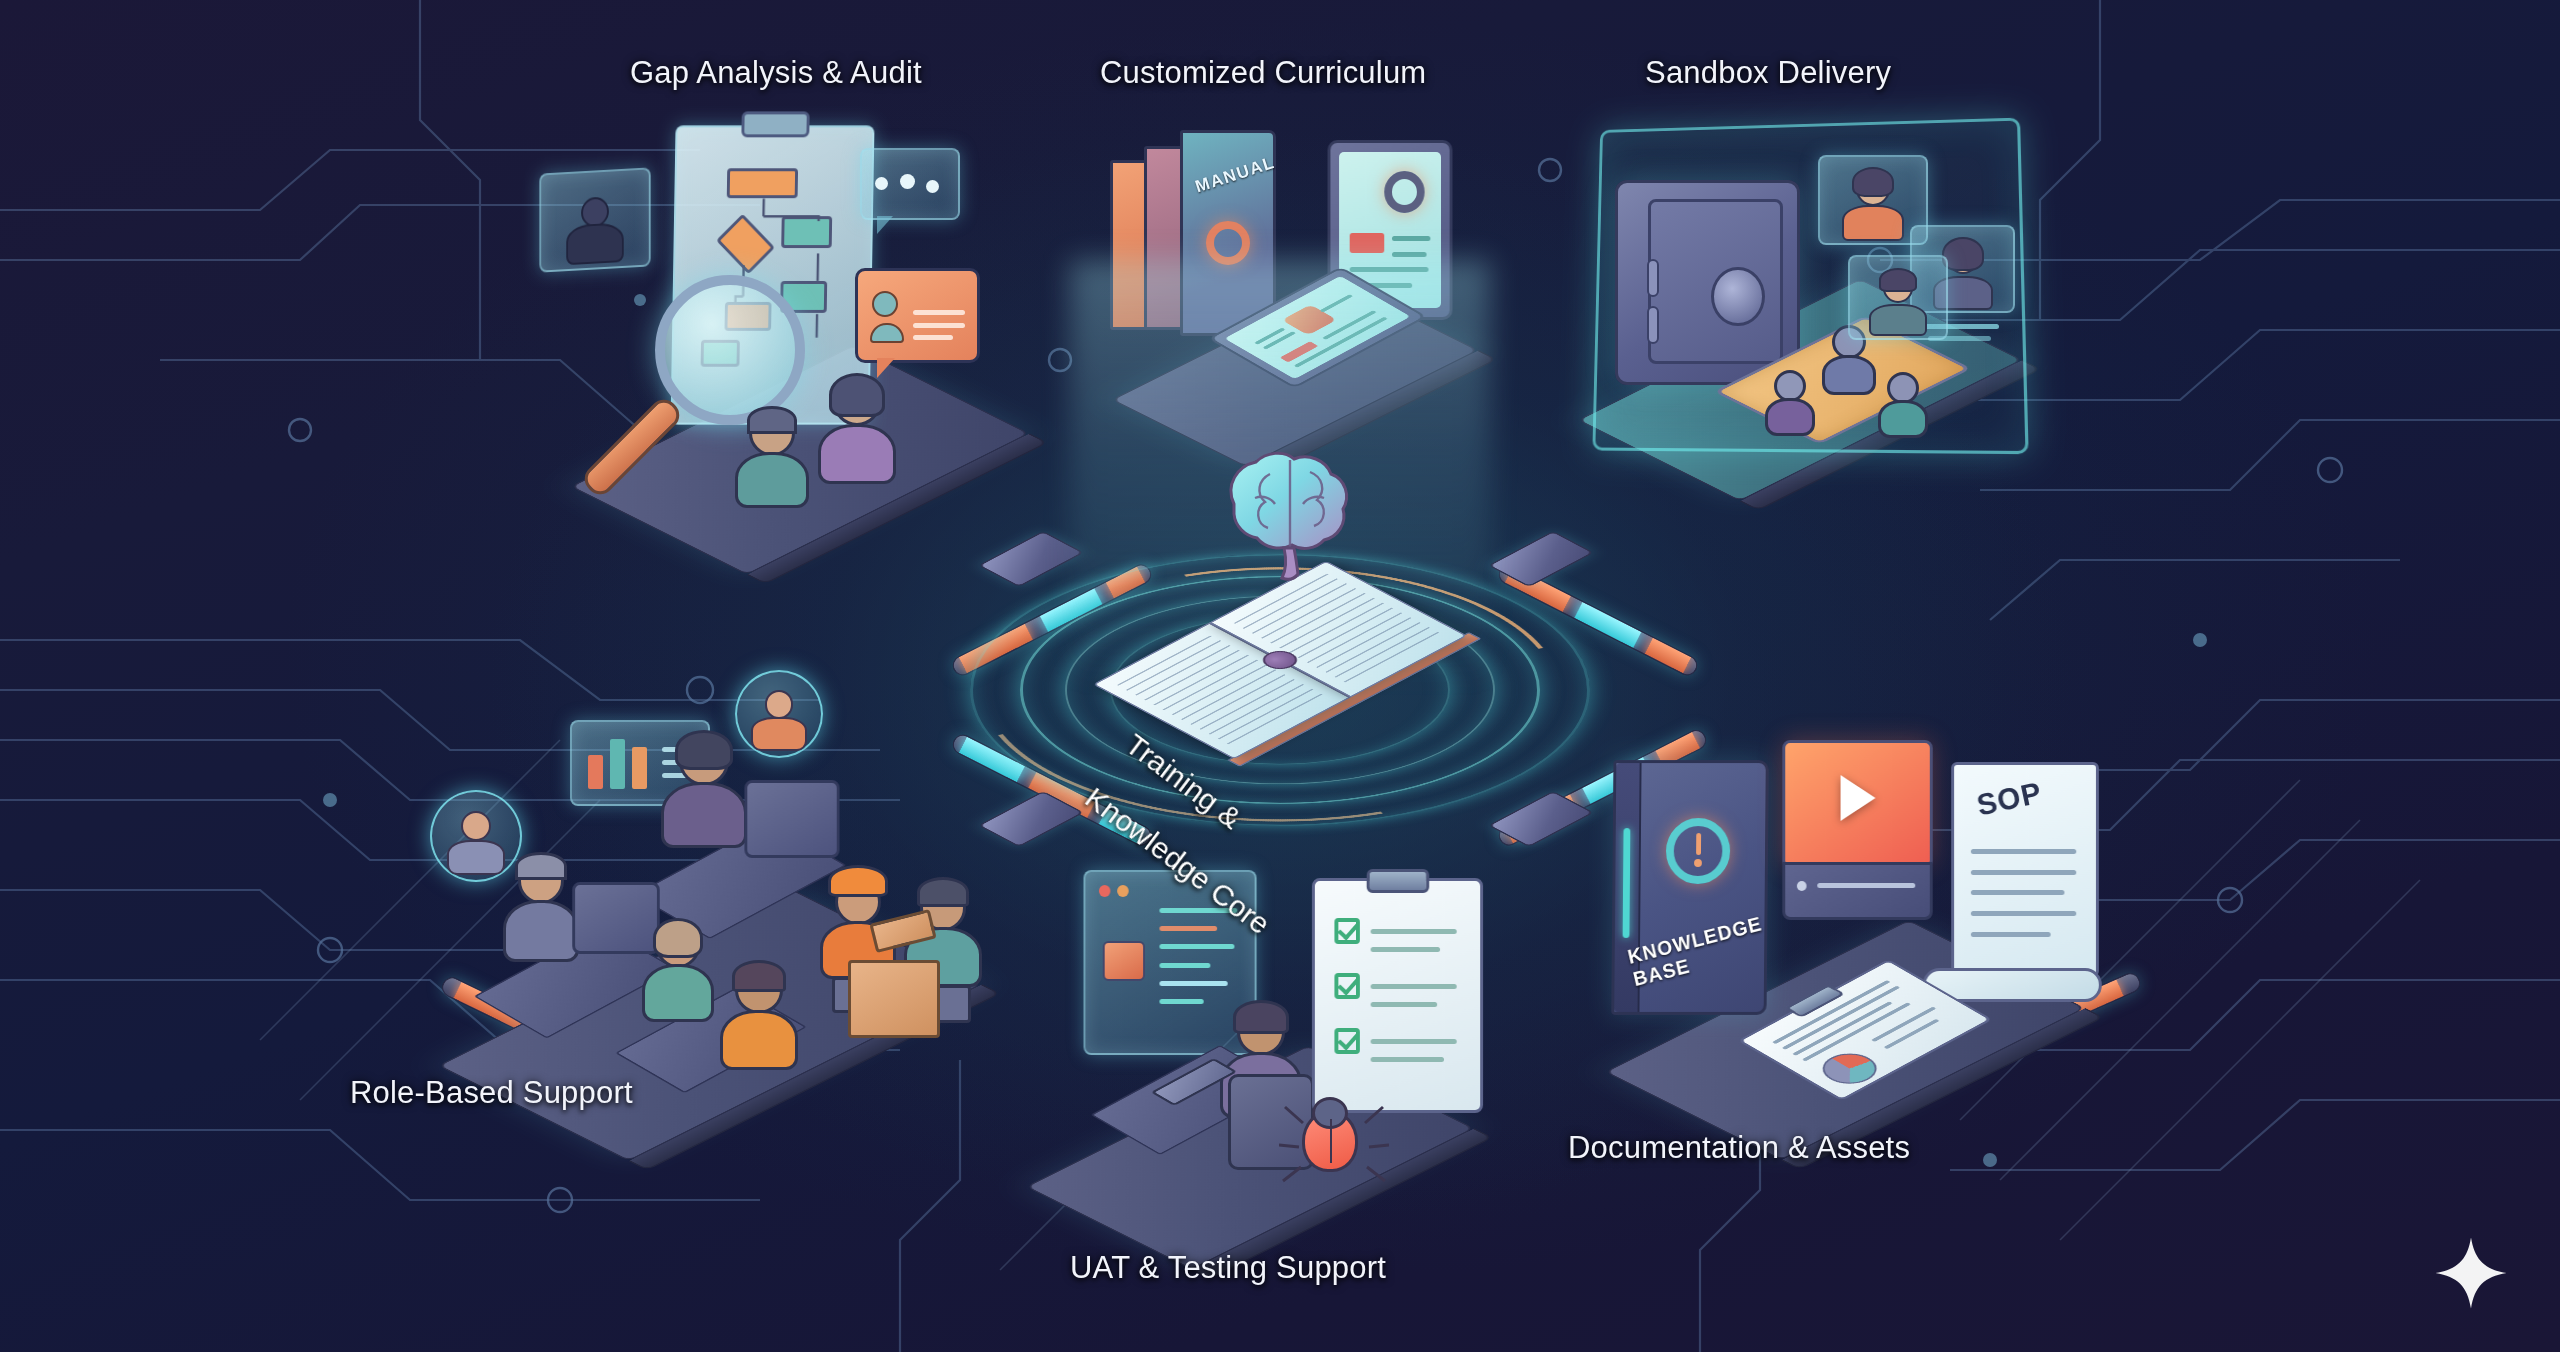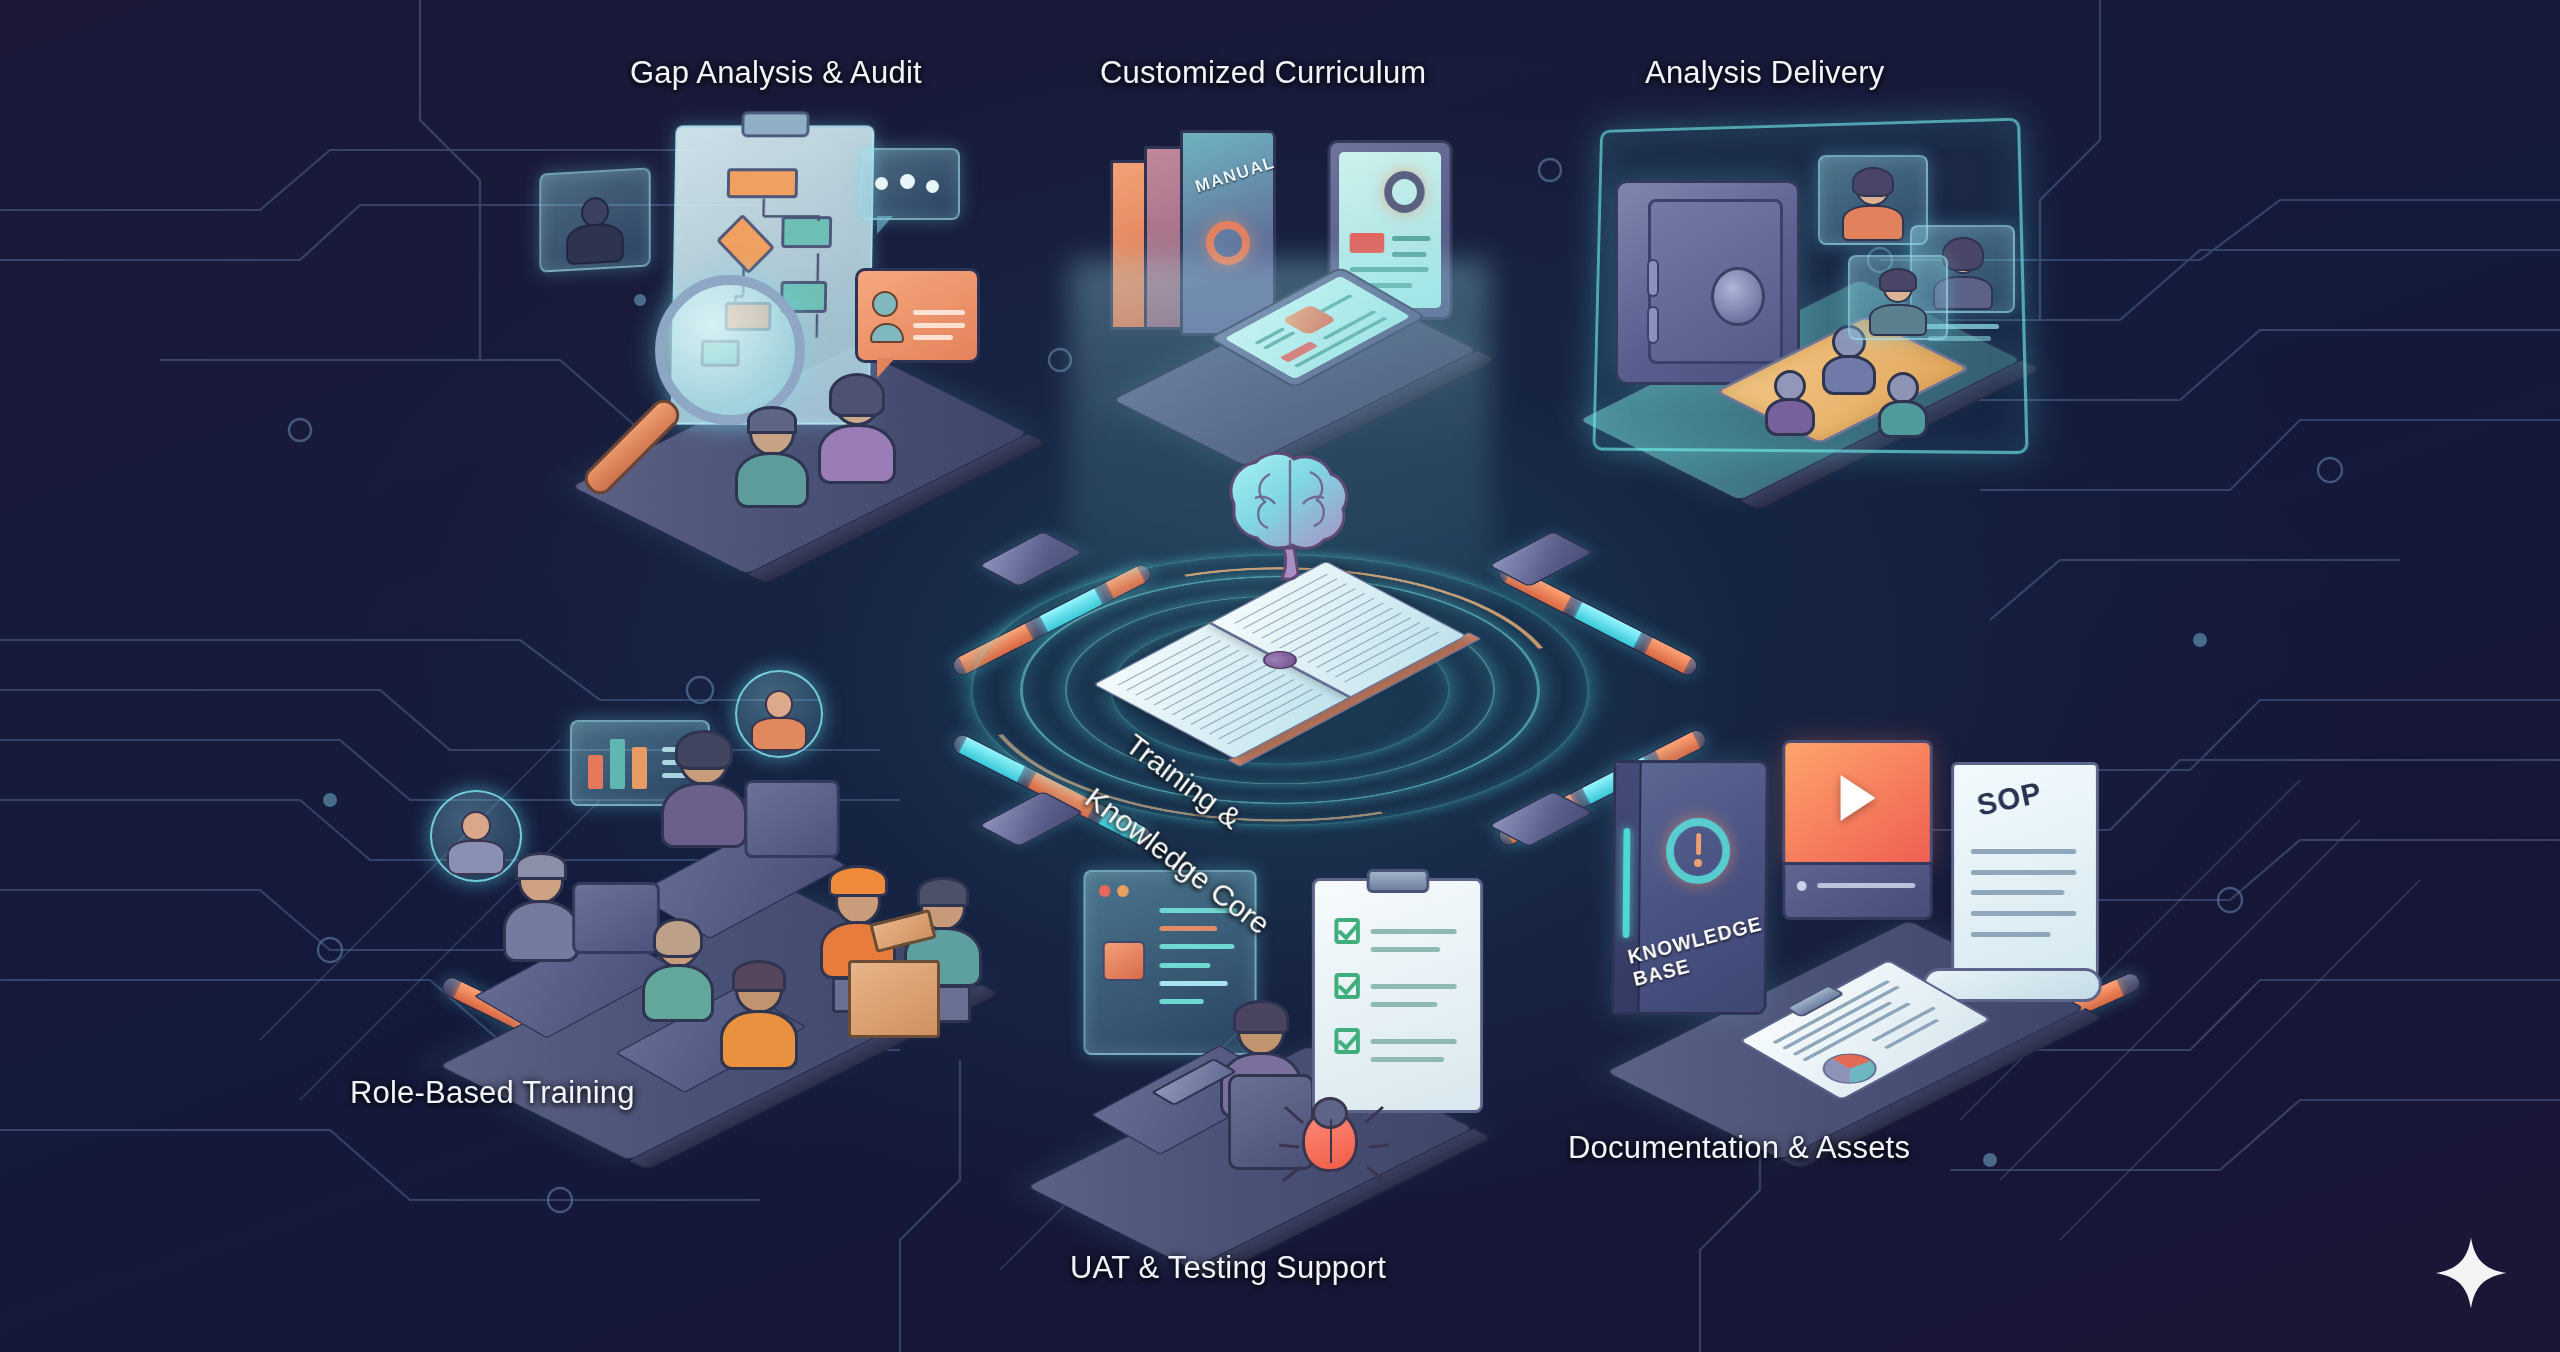--- a/index.html
+++ b/index.html
@@ -555,21 +555,21 @@
       <div style="position:absolute;left:50%;top:58%;width:60px;height:34px;margin-left:-30px;border-radius:42% 42% 6px 6px;background:#5c6188;border:2px solid #2f3450"></div>
       <div class="line-row" style="left:6%;bottom:-18px;width:80%;background:rgba(150,235,245,.7)"></div>
       <div class="line-row" style="left:16%;bottom:-30px;width:62%;background:rgba(150,235,245,.5)"></div>
     </div>
     <div class="glass" style="left:288px; top:135px; width:100px; height:85px;">
       <div style="position:absolute;left:50%;top:20%;width:30px;height:30px;margin-left:-15px;border-radius:50%;background:#dbb394;border:2px solid #2f3450"></div>
       <div style="position:absolute;left:50%;top:14%;width:38px;height:24px;margin-left:-19px;border-radius:50% 50% 20% 20%;background:#4a4566;border:2px solid #2f3450"></div>
       <div style="position:absolute;left:50%;top:58%;width:58px;height:32px;margin-left:-29px;border-radius:42% 42% 6px 6px;background:#5b7f8c;border:2px solid #2f3450"></div>
     </div>
 
-    <div class="node-label" style="left:85px; top:-65px;">Analysis Delivery</div>
+    <div class="node-label" style="left:85px; top:-65px;">Sandbox Delivery</div>
   </div>
 
   <div class="scene" style="left:430px; top:660px; width:620px; height:470px;">
 
     <div class="plat" style="left:30px; top:230px; width:500px; height:270px;">
       <div class="plat-top"></div>
         <div class="plat-side"></div>
     </div>
 
     <div class="avatar-bubble" style="left:0px; top:130px; width:92px; height:92px;">
@@ -626,21 +626,21 @@
     </div>
     <div class="person" style="left:472px; top:215px; width:82px; height:150px;">
       <div class="p-head" style="top:10px;width:46px;height:46px;background:#c79a79;border:3px solid #2f3450"></div>
       <div class="p-head" style="top:2px;width:52px;height:30px;background:#4c5068;border:3px solid #2f3450;border-radius:50% 50% 12% 12%"></div>
       <div class="p-body" style="top:52px;width:78px;height:60px;background:#5ea0a0;border:3px solid #2f3450"></div>
       <div style="position:absolute;left:16%;top:110px;width:68%;height:38px;background:#6a7094;border:3px solid #2f3450;border-radius:4px"></div>
     </div>
     <div class="box3d" style="left:418px; top:300px; width:92px; height:78px;"></div>
     <div class="box3d" style="left:442px; top:256px; width:62px; height:30px; transform:rotate(-14deg);"></div>
 
-    <div class="node-label" style="left:-80px; top:415px;">Role-Based Training</div>
+    <div class="node-label" style="left:-80px; top:415px;">Role-Based Support</div>
   </div>
 
   <div class="scene" style="left:1010px; top:860px; width:520px; height:390px;">
 
     <div class="plat" style="left:40px; top:180px; width:400px; height:235px;">
       <div class="plat-top"></div>
         <div class="plat-side"></div>
     </div>
 
     <div class="glass" style="left:70px; top:10px; width:180px; height:185px; transform:rotateY(-16deg);">

